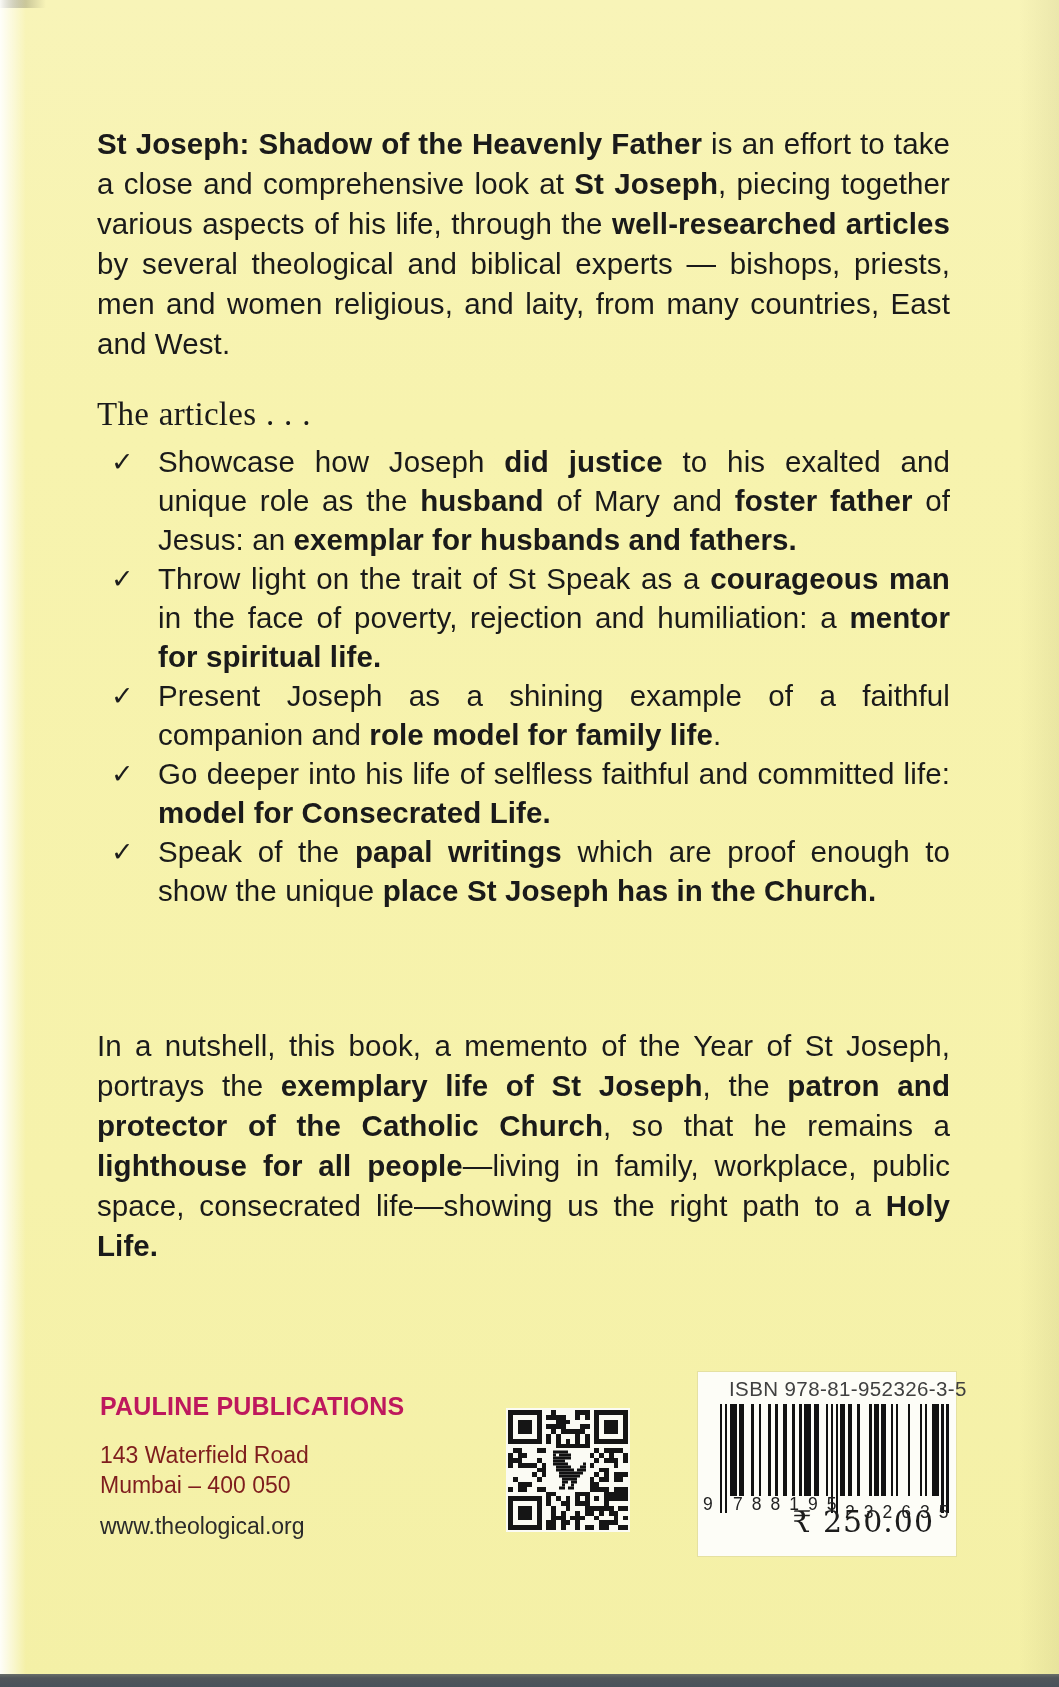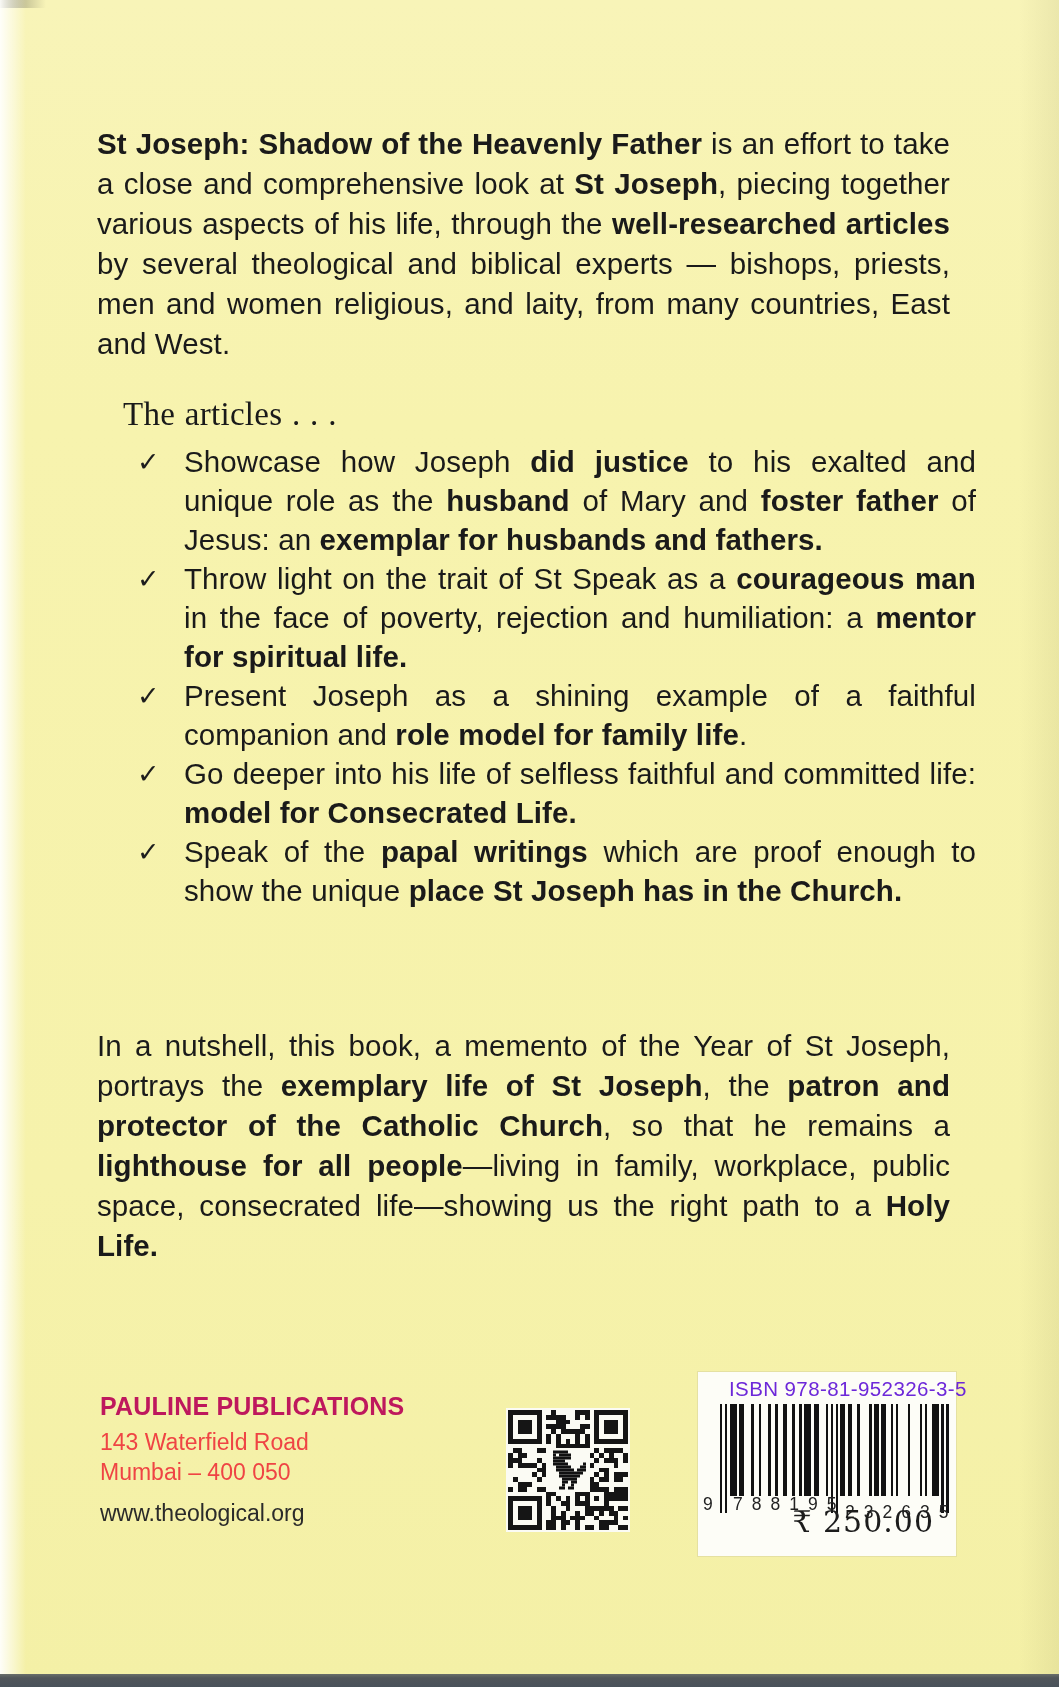--- a/index.html
+++ b/index.html
@@ -19,35 +19,35 @@
   .corner-speck{position:absolute;left:0;top:0;width:46px;height:8px;
     background:linear-gradient(90deg,rgba(60,60,55,.55),rgba(60,60,55,0));}
   .bottom-band{position:absolute;left:0;bottom:0;height:13px;width:100%;
     background:linear-gradient(180deg,var(--band1) 0%,#51565a 30%,var(--band2) 100%);}
   .intro,.conclusion{
     position:absolute;left:97px;width:853px;
     font-size:29.5px;line-height:40px;text-align:justify;letter-spacing:.1px;
   }
   .intro{top:94px;}
   .conclusion{top:996px;}
-  .articles{position:absolute;left:97px;top:394px;width:853px;margin-left:26px;}
+  .articles{position:absolute;left:97px;top:394px;width:853px;}
   .articles-heading{
     font-family:"Liberation Serif",serif;font-size:33px;line-height:40px;
     letter-spacing:.3px;word-spacing:1px;
   }
   .bullet-list{margin:8px 0 0 0;padding:0;list-style:none;}
   .bullet-item{display:flex;align-items:flex-start;}
   .check{
     width:61px;min-width:61px;padding-left:14px;box-sizing:border-box;
     font-family:"DejaVu Sans",sans-serif;font-size:27px;line-height:39px;color:#1d1d1d;
   }
   .btext{flex:1;font-size:29.5px;line-height:39px;text-align:justify;letter-spacing:.1px;}
   .publisher{position:absolute;left:100px;top:1392px;width:330px;}
   .publisher-name{font-size:25px;font-weight:700;letter-spacing:.2px;color:#be185d;}
-  .publisher-address{margin-top:7px;font-size:23px;line-height:29.5px;color:#ef4444;}
+  .publisher-address{margin-top:20px;font-size:23px;line-height:29.5px;color:#7f1d1d;}
   .publisher-website{margin-top:13px;font-size:23px;color:#2a2a2a;}
   .qr{
     position:absolute;left:506px;top:1408px;width:124px;height:124px;background:#fbfbf4;
     padding:2px;box-sizing:border-box;
   }
   .qr-grid{
     position:relative;width:120px;height:120px;
     display:grid;grid-template-columns:repeat(25,4.8px);grid-auto-rows:4.8px;
   }
   .qm{width:4.8px;height:4.8px;}
@@ -57,21 +57,21 @@
     display:grid;grid-template-columns:repeat(12,3px);grid-auto-rows:3px;
   }
   .dp{width:3px;height:3px;}
   .dp.on{background:#111;}
   .barcode-box{
     position:absolute;left:698px;top:1372px;width:258px;height:184px;
     background:var(--boxbg);box-sizing:border-box;padding-top:5px;
     box-shadow:0 0 0 1px rgba(200,195,150,.35);
   }
   .isbn-label{
-    text-align:center;font-size:20.5px;letter-spacing:.4px;color:#6d28d9;white-space:nowrap;padding-left:31px;
+    text-align:center;font-size:20.5px;letter-spacing:.4px;color:#404040;white-space:nowrap;padding-left:31px;
   }
   .bars-wrap{position:relative;width:229px;margin:3px 0 0 22px;height:112px;}
   .bars{display:flex;align-items:flex-start;}
   .module{width:2.41px;height:92px;}
   .module.black{background:#121212;}
   .module.tall{height:109px;}
   .digits{
     position:absolute;top:90px;left:0;width:100%;
     font-size:17.5px;color:#222;font-family:"Liberation Sans",sans-serif;
   }

